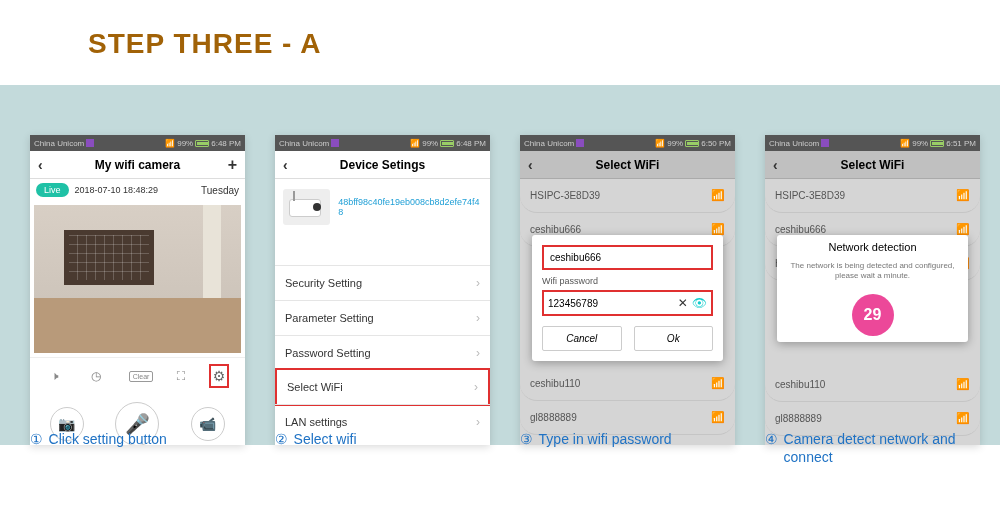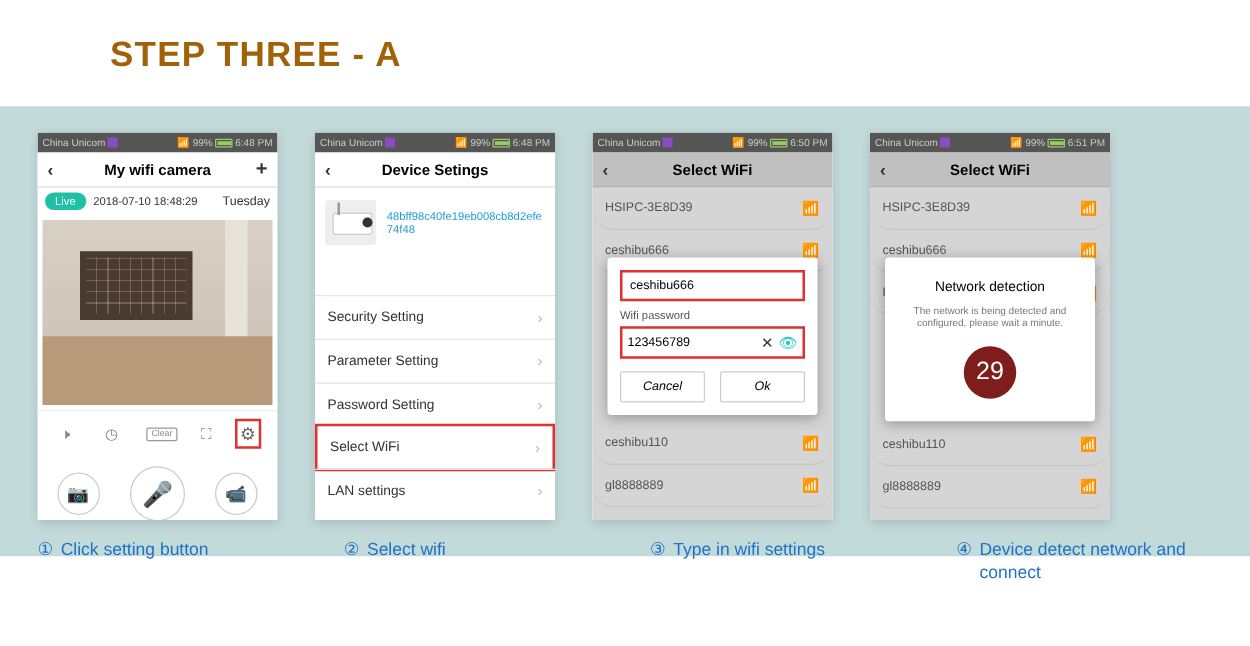--- a/index.html
+++ b/index.html
@@ -1,20 +1,20 @@
 <!DOCTYPE html>
 <html><head>
 <meta charset="utf-8">
 <style>
 * { margin: 0; padding: 0; box-sizing: border-box; }
 body { width: 1000px; height: 517px; background: #fff; font-family: Arial, sans-serif; position: relative; overflow: hidden; }
 .bg-stripe { position: absolute; left: 0; top: 85px; width: 1000px; height: 360px; background: #c3dadb; }
 .title { position: absolute; left: 88px; top: 28px; color: #a16207; font-size: 28px; font-weight: bold; letter-spacing: 1px; }
 .phones { position: absolute; top: 106px; left: 30px; display: flex; gap: 30px; }
-.phone { width: 192px; height: 310px; background: #fff; box-shadow: 0 2px 8px rgba(0,0,0,.15); position: relative; overflow: hidden; font-size: 10px; }
+.phone { width: 215px; height: 310px; background: #fff; box-shadow: 0 2px 8px rgba(0,0,0,.15); position: relative; overflow: hidden; font-size: 10px; margin-top: 29px; }
 .statusbar { height: 16px; background: #555; color: #ccc; display: flex; align-items: center; padding: 0 4px; font-size: 8px; }
 .sb-left { flex: 1; display: flex; align-items: center; gap: 2px; }
 .sb-purple { width: 8px; height: 8px; background: #8a4dbf; }
 .sb-right { display: flex; align-items: center; gap: 2px; }
 .battery { width: 14px; height: 7px; border: 1px solid #9c6; border-radius: 1px; position: relative; }
 .battery::after { content: ""; position: absolute; left: 1px; top: 1px; bottom: 1px; width: 11px; background: #9c6; }
 .titlebar { height: 28px; background: #fff; border-bottom: 1px solid #ddd; display: flex; align-items: center; justify-content: center; position: relative; font-size: 12px; font-weight: bold; }
 .back-ch { position: absolute; left: 8px; font-size: 14px; color: #333; }
 .plus { position: absolute; right: 8px; font-size: 16px; color: #333; }
 
@@ -57,24 +57,24 @@
 .dialog { position: absolute; left: 12px; right: 12px; top: 56px; background: #fff; border-radius: 3px; box-shadow: 0 2px 10px rgba(0,0,0,.3); padding: 10px; }
 .d-ssid { border: 2px solid #e03030; padding: 5px 6px; font-size: 10px; margin-bottom: 6px; }
 .d-label { font-size: 9px; color: #555; margin-bottom: 4px; }
 .d-pw-row { border: 2px solid #e03030; display: flex; align-items: center; padding: 4px 4px; gap: 4px; margin-bottom: 10px; }
 .d-pw-val { flex: 1; font-size: 10px; }
 .d-x { font-size: 12px; color: #333; }
 .d-eye { color: #1cc; font-size: 12px; }
 .d-btns { display: flex; gap: 12px; font-style: italic; }
 .d-btn { flex: 1; border: 1px solid #ccc; border-radius: 2px; padding: 6px 0; text-align: center; font-size: 10px; }
 
-.nd-dialog { position: absolute; left: 12px; right: 12px; top: 56px; background: #fff; border-radius: 3px; box-shadow: 0 2px 10px rgba(0,0,0,.3); padding: 18px 10px; text-align: center; }
+.nd-dialog { position: absolute; left: 12px; right: 12px; top: 56px; background: #fff; border-radius: 3px; box-shadow: 0 2px 10px rgba(0,0,0,.3); padding: 6px 10px; text-align: center; }
 .nd-title { font-size: 11px; margin-bottom: 8px; }
 .nd-msg { font-size: 8px; color: #777; margin-bottom: 12px; line-height: 1.3; }
-.nd-circle { width: 42px; height: 42px; background: #7f1d1d; border-radius: 50%; color: #fff; display: flex; align-items: center; justify-content: center; margin: 0 auto; font-size: 20px; }
+.nd-circle { width: 42px; height: 42px; background: #ec4899; border-radius: 50%; color: #fff; display: flex; align-items: center; justify-content: center; margin: 0 auto; font-size: 16px; font-weight: bold; }
 
 .captions { position: absolute; top: 430px; left: 30px; display: flex; gap: 30px; }
 .cap { width: 215px; color: #1f72c4; font-size: 14px; display: flex; gap: 6px; line-height: 1.3; }
 .cap-num { font-size: 14px; }
 </style>
 </head>
 <body>
 
 <div class="bg-stripe"></div>
 <div class="title">STEP THREE - A</div>
@@ -278,19 +278,19 @@
   <div class="cap">
       <span class="cap-num">①</span>
       <span>Click setting button</span>
     </div>
   <div class="cap">
       <span class="cap-num">②</span>
       <span>Select wifi</span>
     </div>
   <div class="cap">
       <span class="cap-num">③</span>
-      <span>Type in wifi settings</span>
+      <span>Type in wifi password</span>
     </div>
   <div class="cap">
       <span class="cap-num">④</span>
-      <span>Device detect network and connect</span>
+      <span>Camera detect network and connect</span>
     </div>
 </div>
 
 </body></html>

